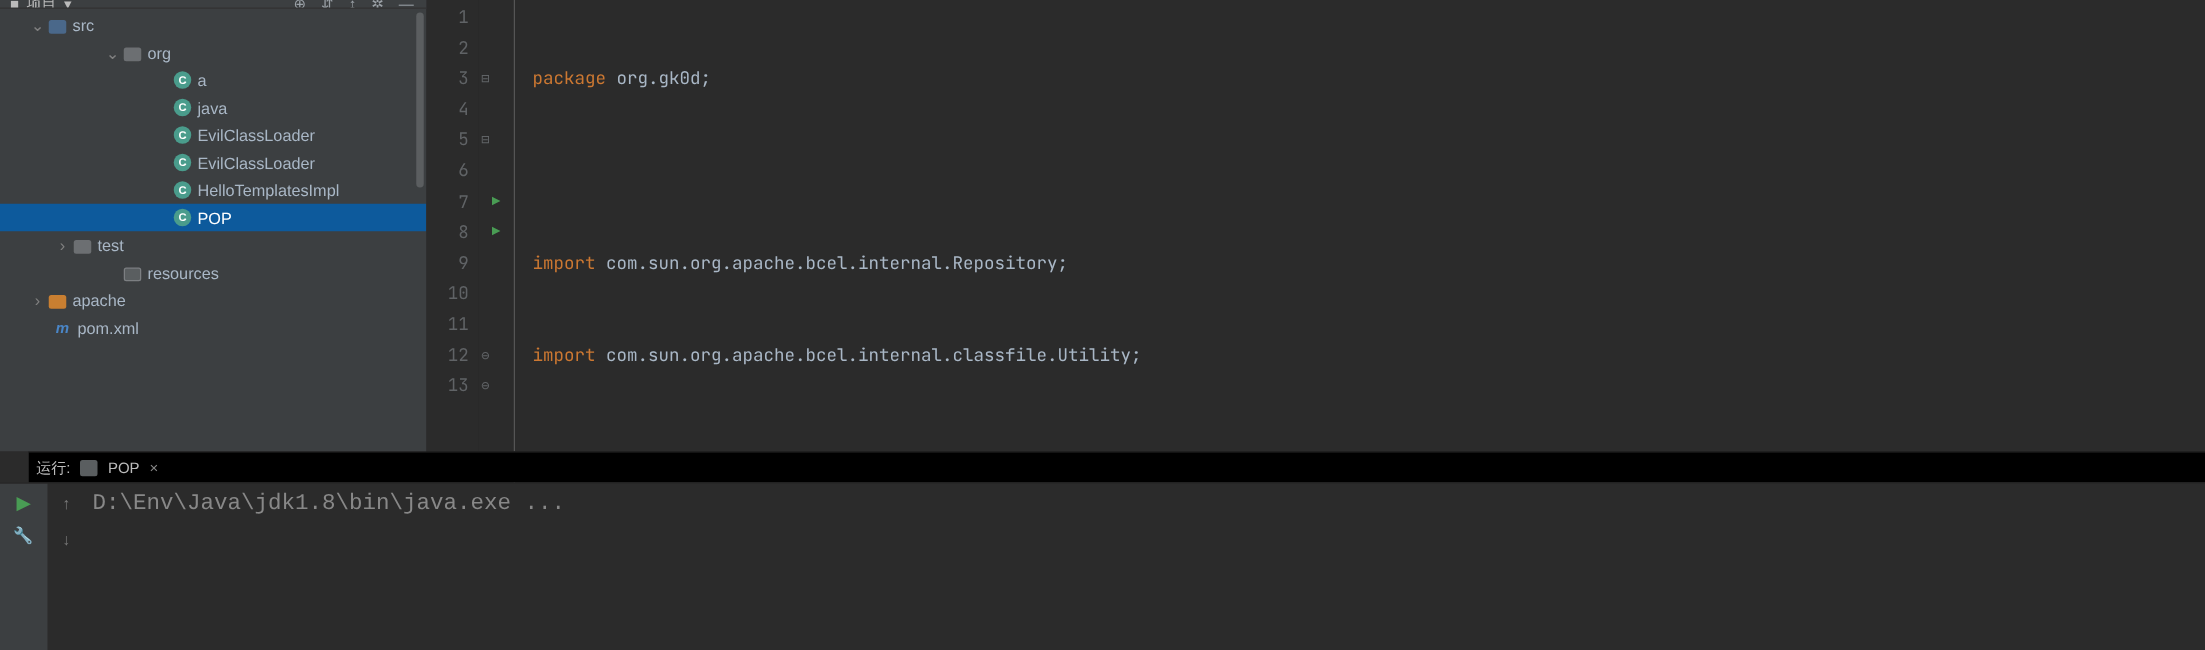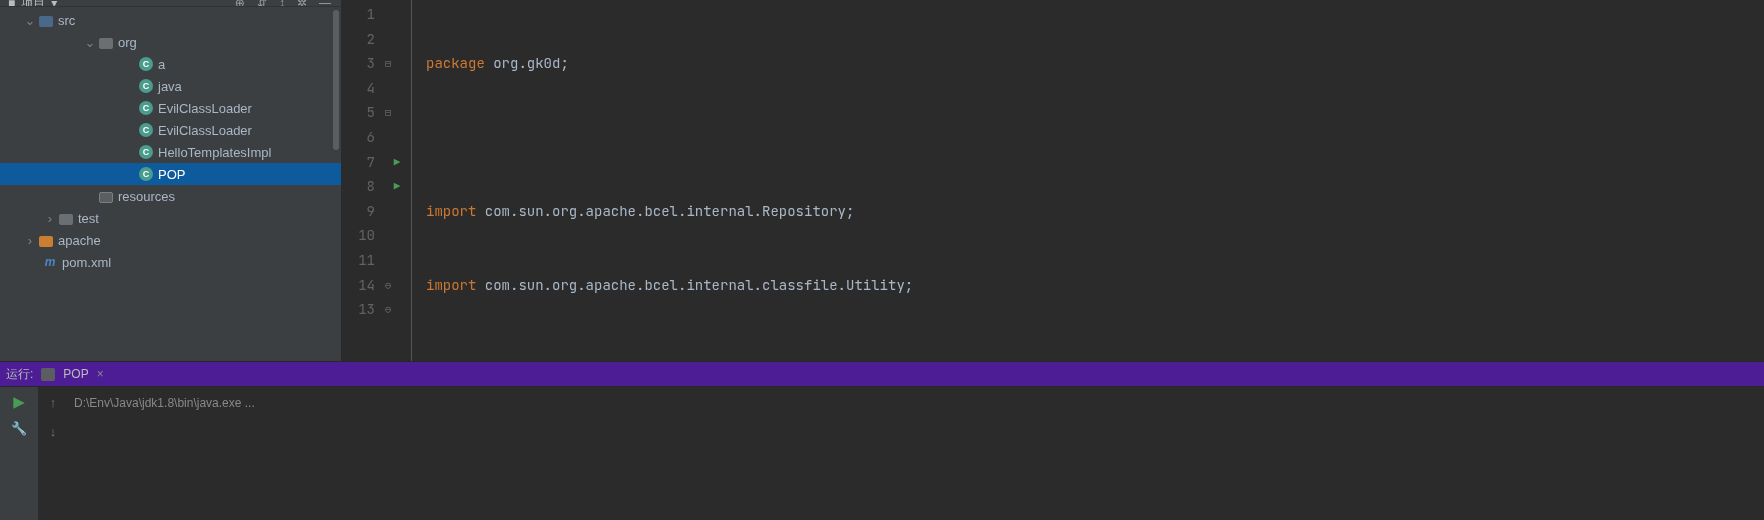--- a/index.html
+++ b/index.html
@@ -34,26 +34,26 @@
   .code-area { flex:1; display:flex; font-family:"JetBrains Mono",Consolas,monospace; font-size:14px; line-height:24.6px; }
   .gutter-num { width:42px; text-align:right; color:#606366; padding-right:8px; padding-top:2px; background:#2b2b2b;}
   .gutter-mark { width:28px; background:#2b2b2b; padding-top:2px;}
   .gutter-mark .run { color:#499c54; font-size:11px; display:block; height:24.6px; text-align:center;}
   .gutter-mark .fold { color:#606366; font-size:11px; display:block; height:24.6px; text-align:left; padding-left:2px;}
   .gutter-mark .blank { display:block; height:24.6px;}
   .code-lines { flex:1; padding-top:2px; padding-left:14px; border-left:1px solid #555; white-space:pre;}
   .cl { height:24.6px; }
   .kw{color:#cc7832;} .cls{color:#a9b7c6;} .pkg{color:#a9b7c6;} .brace{color:#a9b7c6;} .caret{background:#214283;}
 
-  .run-header { height:25px; background:#4c1d95; display:flex; align-items:center; border-top:1px solid #272727; padding-left:6px; gap:8px; font-size:12px; color:#bbb;}
+  .run-header { height:25px; background:#000000; display:flex; align-items:center; border-top:1px solid #272727; padding-left:6px; gap:8px; font-size:12px; color:#bbb;margin-left:23px;}
   .run-header .tabicon{ width:14px;height:13px; background:#5a5e60; border-radius:2px;}
   .console-wrap{ flex:1; display:flex; background:#2b2b2b; border-top:1px solid #272727;}
   .console-tools{ width:38px; display:flex; flex-direction:column; align-items:center; padding-top:6px; gap:10px; background:#3c3f41;}
   .console-tools2{ width:30px; display:flex; flex-direction:column; align-items:center; padding-top:8px; gap:14px; color:#787878;}
-  .console { flex:1; font-family:Liberation Sans, sans-serif; font-size:12px; line-height:21px; padding:6px 0 0 6px; color:#888; white-space:pre; overflow:hidden;}
+  .console { flex:1; font-family:Liberation Mono, monospace; font-size:18px; line-height:21px; padding:6px 0 0 6px; color:#888; white-space:pre; overflow:hidden;}
   .runbtn{ color:#499c54; font-size:15px;}
   .wrench{ color:#9aa0a6;}
 </style>
 </head>
 <body>
 
 <div class="top">
   <div class="sidebar">
     <div class="panel-header">
       <span>■</span>
@@ -111,33 +111,33 @@
             <span class="jclass">C</span>
           </span>
           <span>HelloTemplatesImpl</span>
         </div>
       <div class="tree-row selected" style="padding-left:138px">
           <span class="ic">
             <span class="jclass">C</span>
           </span>
           <span>POP</span>
         </div>
+      <div class="tree-row" style="padding-left:42px">
+          <span class="arrow col"></span>
+          <span class="ic">
+            <span class="folder gray"></span>
+          </span>
+          <span>test</span>
+        </div>
       <div class="tree-row" style="padding-left:82px">
           <span class="arrow none"></span>
           <span class="ic">
             <span class="folder res"></span>
           </span>
           <span>resources</span>
-        </div>
-      <div class="tree-row" style="padding-left:42px">
-          <span class="arrow col"></span>
-          <span class="ic">
-            <span class="folder gray"></span>
-          </span>
-          <span>test</span>
         </div>
       <div class="tree-row" style="padding-left:22px">
           <span class="arrow col"></span>
           <span class="ic">
             <span class="folder orange"></span>
           </span>
           <span>apache</span>
         </div>
       <div class="tree-row" style="padding-left:42px">
           <span class="ic mvn">m</span>
@@ -196,21 +196,21 @@
           <div>2</div>
           <div>3</div>
           <div>4</div>
           <div>5</div>
           <div>6</div>
           <div>7</div>
           <div>8</div>
           <div>9</div>
           <div>10</div>
           <div>11</div>
-          <div>14</div>
+          <div>12</div>
           <div>13</div>
       </div>
       <div class="gutter-mark">
         <span class="blank"></span>
           <span class="blank"></span>
           <span class="fold">⊟</span>
           <span class="blank"></span>
           <span class="fold">⊟</span>
           <span class="blank"></span>
           <span class="run">▶</span>

